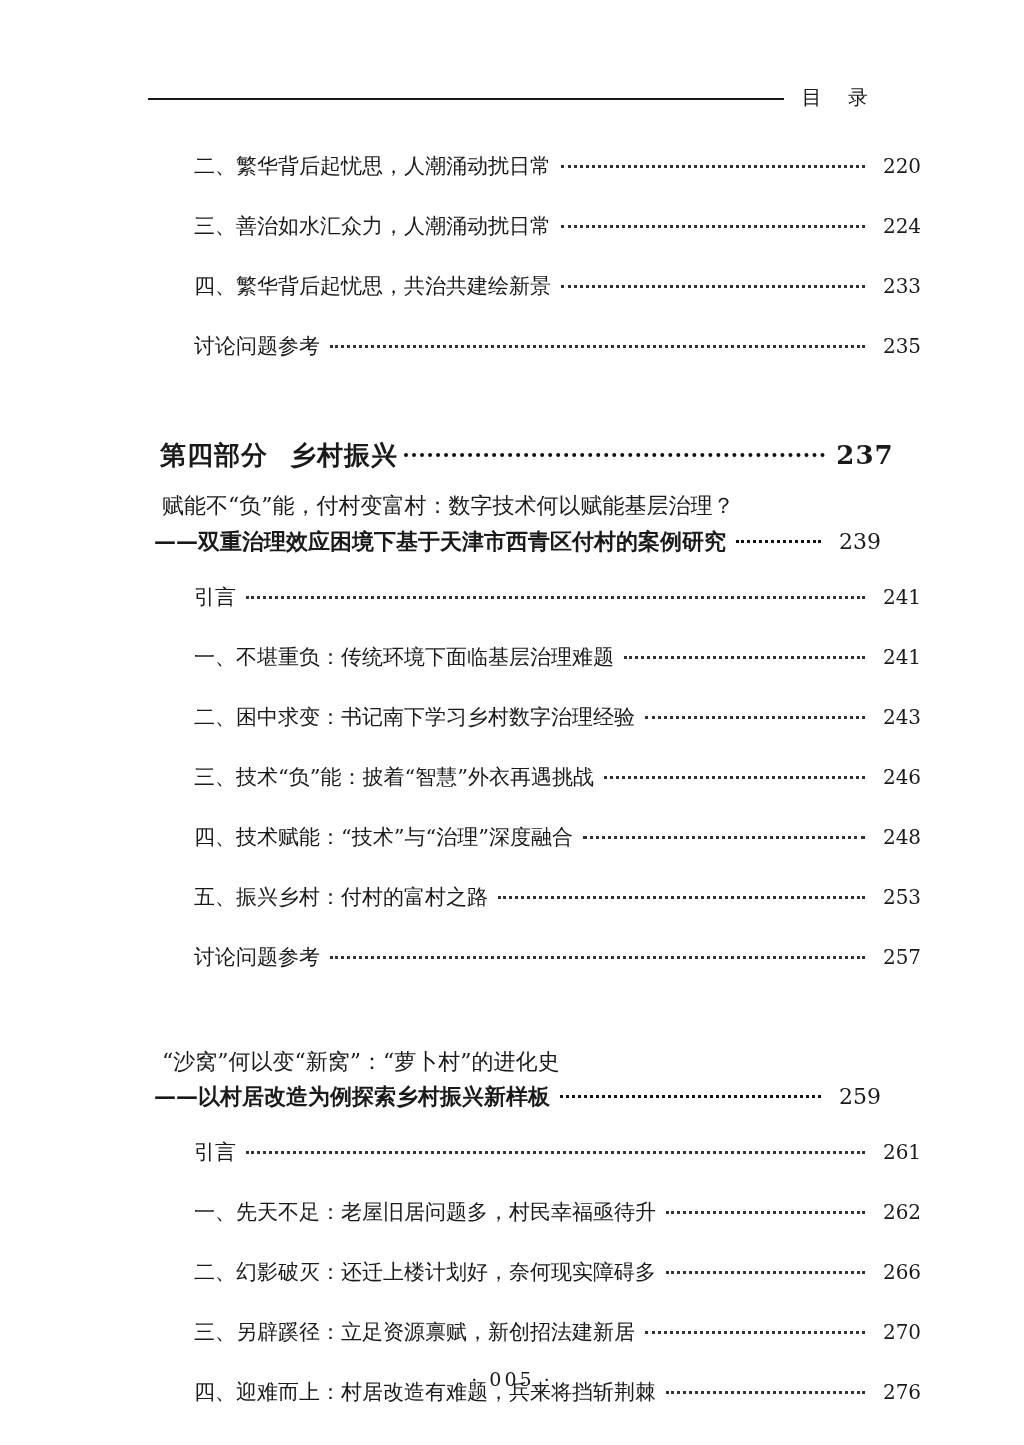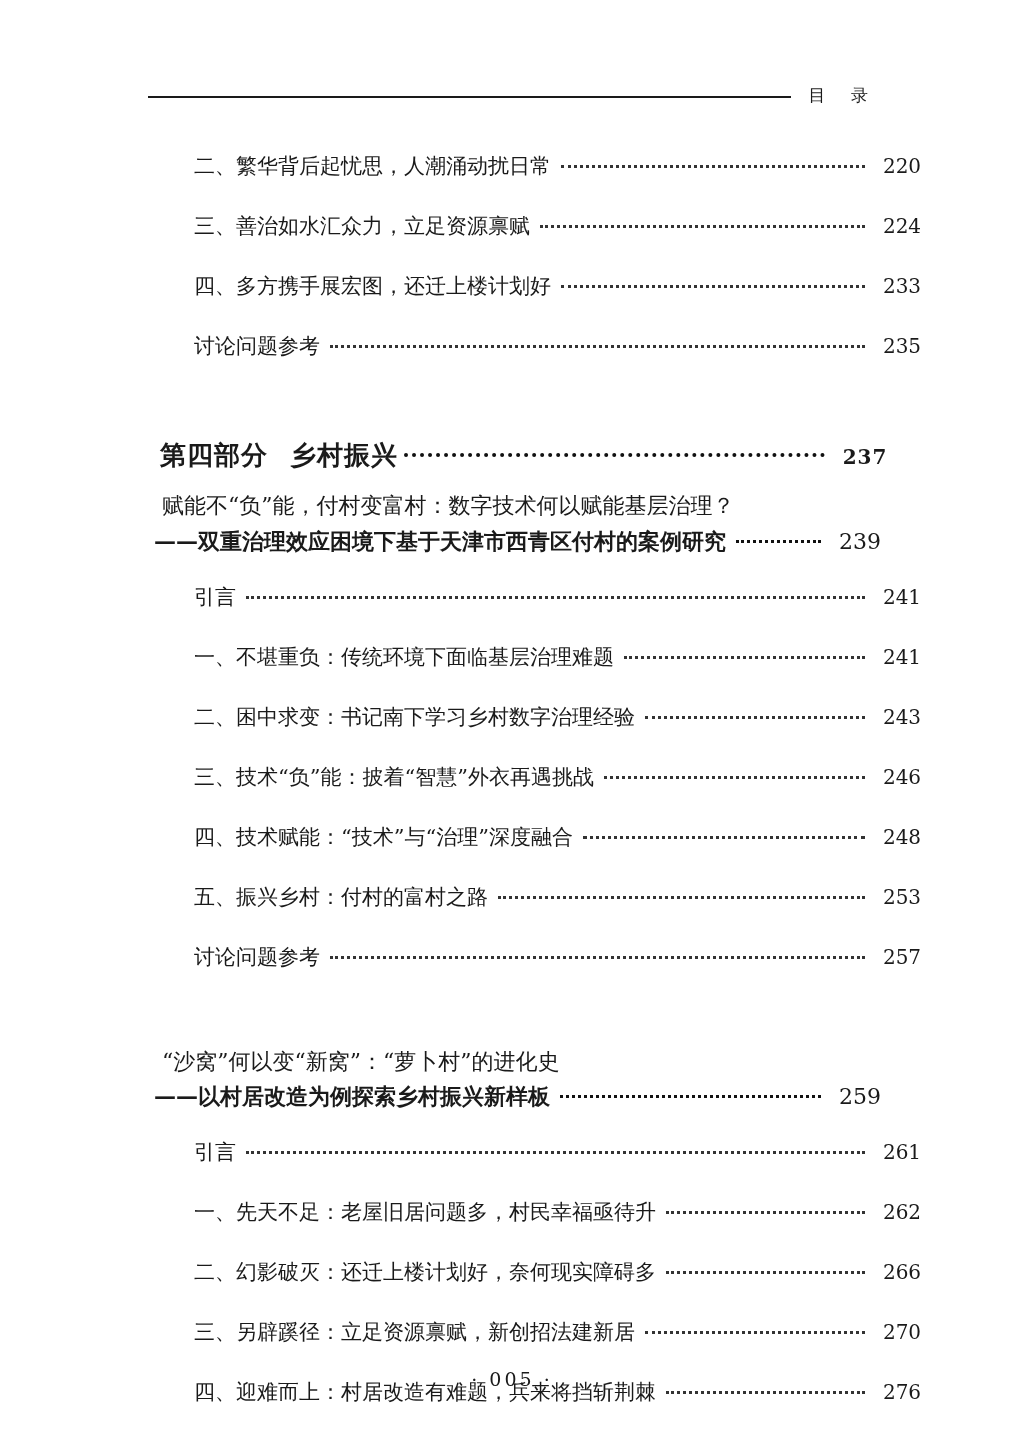--- a/index.html
+++ b/index.html
@@ -33,21 +33,21 @@
     align-items: center;
   }
   .header-rule {
     flex: 1 1 auto;
     height: 0;
     border-top: 2px solid #1a1a1a;
     margin-right: 18px;
     margin-top: 2px;
   }
   .header-title {
-    font-size: 17px;
+    font-size: 20px;
     letter-spacing: 10px;
     white-space: nowrap;
     font-family: "DejaVu Serif", "Liberation Serif", serif;
   }
 
   
   .toc {
     position: absolute;
     left: 148px;
     top: 152px;
@@ -96,21 +96,21 @@
     font-weight: bold;
     letter-spacing: 1px;
   }
   .part .label { white-space: nowrap; }
   .part .label .gap { display: inline-block; width: 22px; }
   .part .leader {
     border-bottom: 4px dotted #111;
     top: -7px;
     margin: 0 10px 0 6px;
   }
-  .part .pg { font-size: 20px; font-weight: bold; min-width: 60px; }
+  .part .pg { font-size: 26px; font-weight: bold; min-width: 60px; }
 
   
   .article-title {
     font-size: 22px;
     font-weight: normal;
     padding-left: 14px;
     margin: 18px 0 6px 0;
     line-height: 1.35;
   }
   .article-sub {
@@ -151,27 +151,27 @@
 
   <div class="toc">
 
     <div class="row entry">
       <span>二、繁华背后起忧思，人潮涌动扰日常</span>
       <span class="leader"></span>
       <span class="pg">220</span>
     </div>
 
     <div class="row entry">
-      <span>三、善治如水汇众力，立足资源禀赋</span>
+      <span>三、善治如水汇众力，人潮涌动扰日常</span>
       <span class="leader"></span>
       <span class="pg">224</span>
     </div>
 
     <div class="row entry">
-      <span>四、多方携手展宏图，还迁上楼计划好</span>
+      <span>四、繁华背后起忧思，共治共建绘新景</span>
       <span class="leader"></span>
       <span class="pg">233</span>
     </div>
 
     <div class="row entry sub">
       <span>讨论问题参考</span>
       <span class="leader"></span>
       <span class="pg">235</span>
     </div>
 

